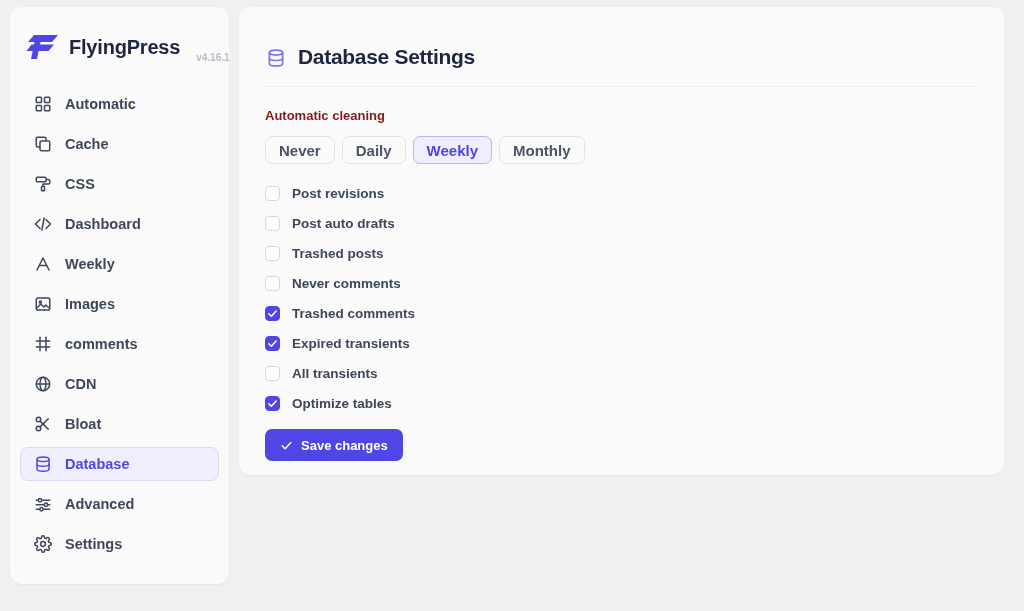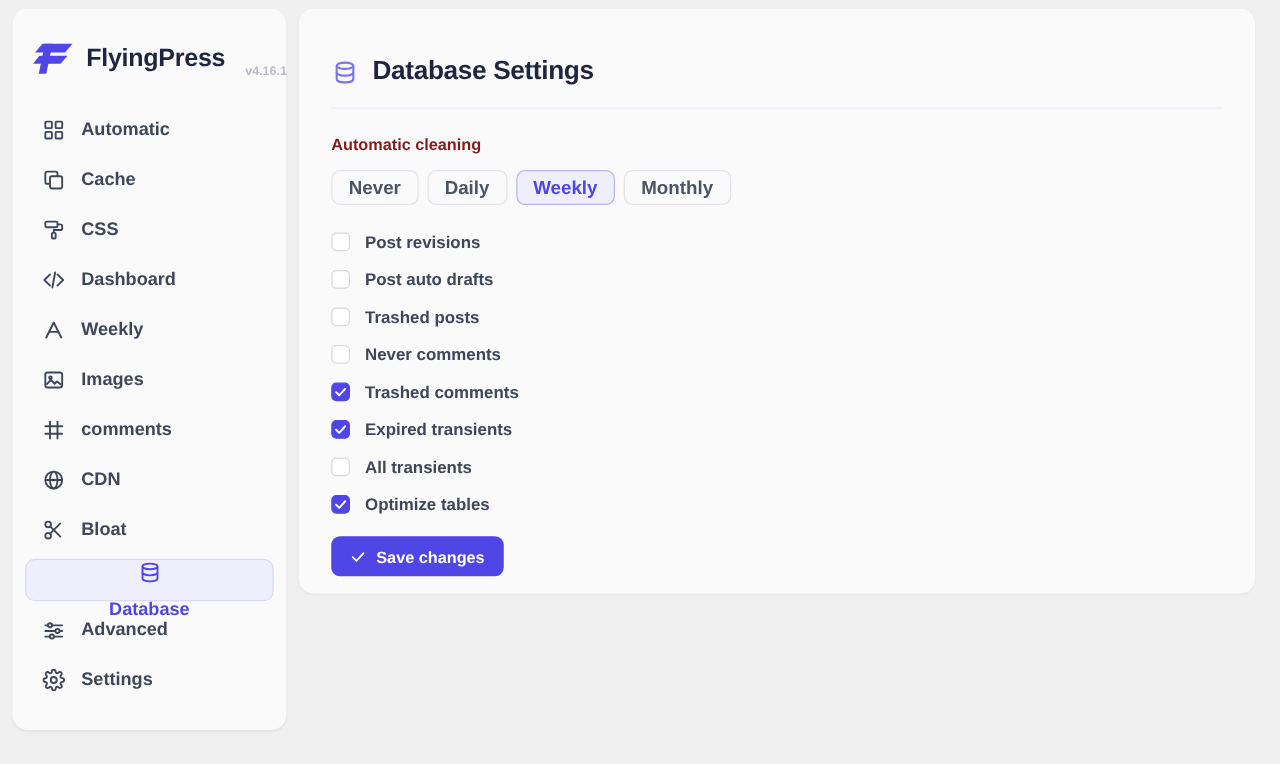--- a/index.html
+++ b/index.html
@@ -70,21 +70,20 @@
     font-weight: 600;
     cursor: pointer;
     border: 1px solid transparent;
   }
   .nav-item .ico { width: 19px; height: 19px; flex: 0 0 19px; display: flex; align-items: center; justify-content: center; }
   .nav-item .ico svg { width: 18px; height: 18px; display: block; }
   .nav-item.active {
     background: #eeeefc;
     border: 1px solid #d9d9f8;
     color: #4f46e5;
-    flex-direction: column;
   }
 
   
   .main {
     position: absolute;
     left: 239px;
     top: 7px;
     width: 765px;
     height: 468px;
     background: #fafafb;

